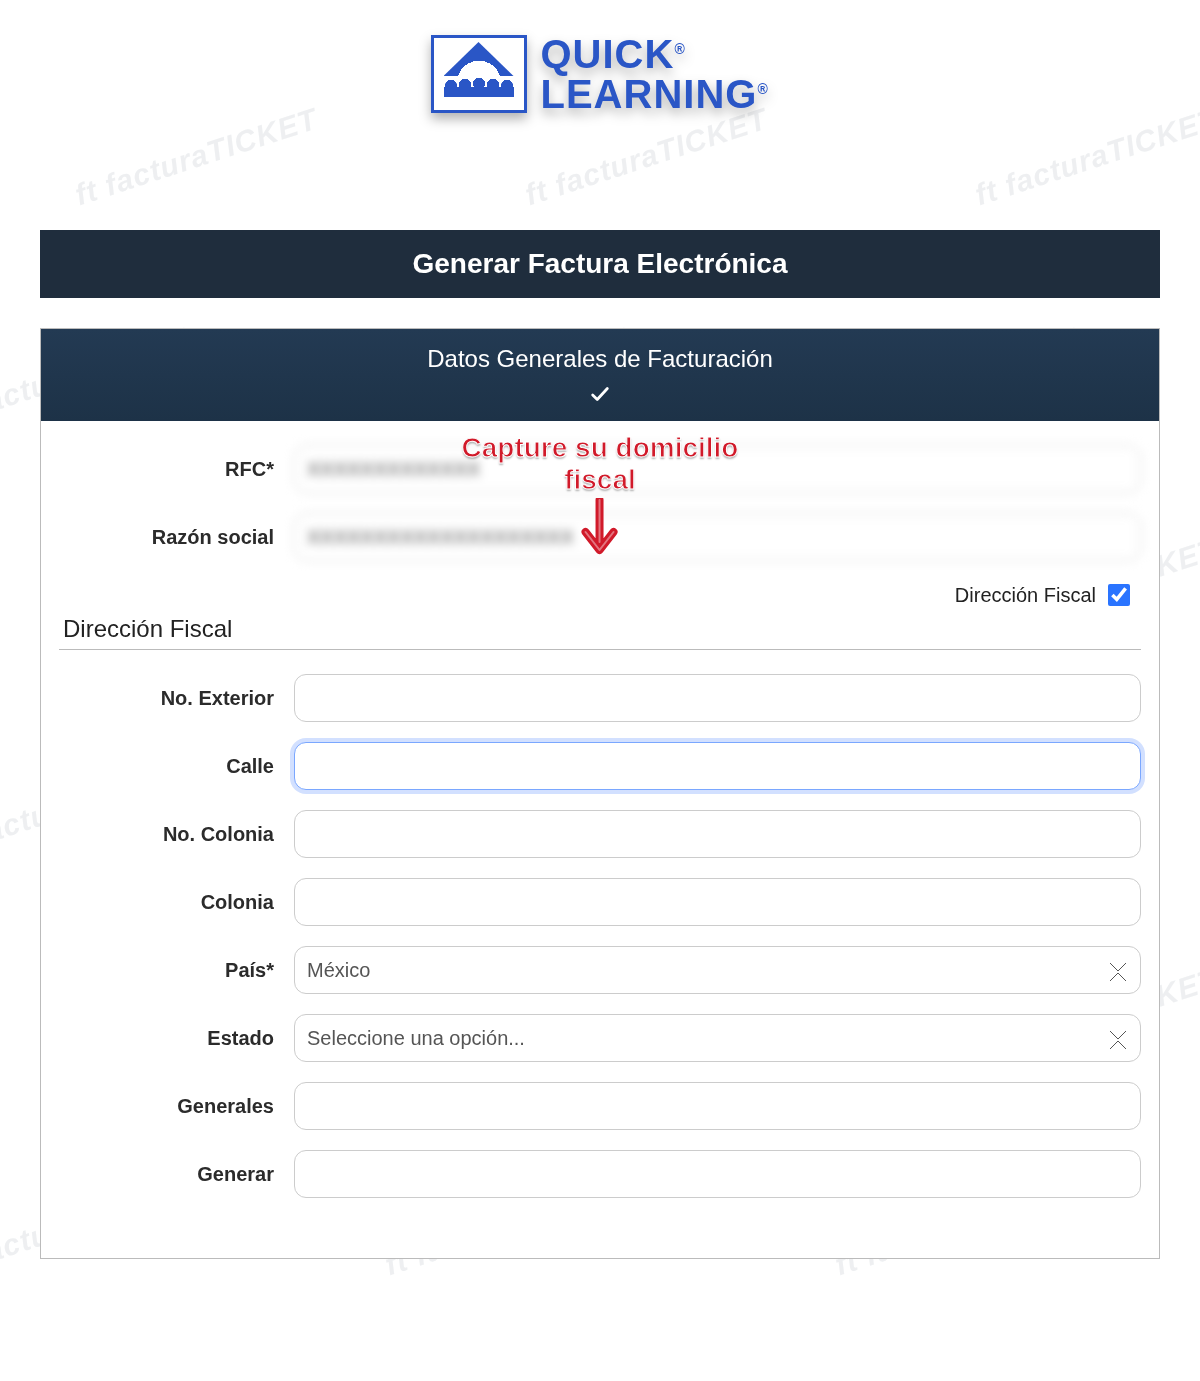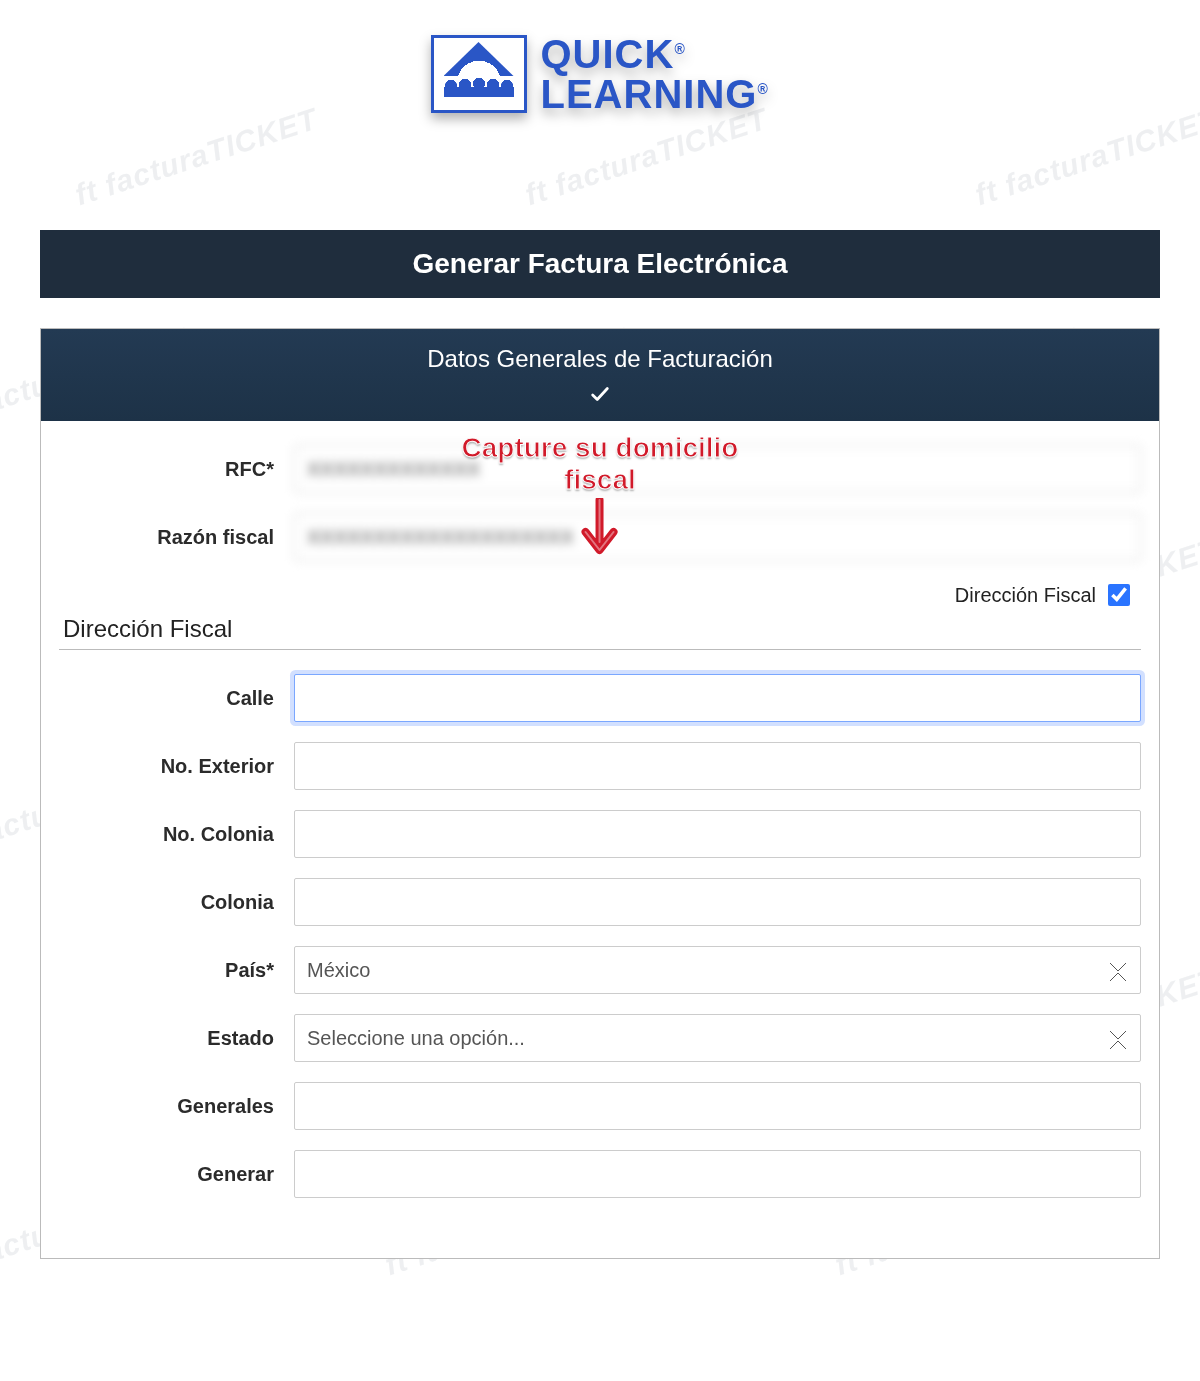--- a/index.html
+++ b/index.html
@@ -131,21 +131,21 @@
     font-size:20px;
     color:#2b2b2b;
   }
   .row .control{flex:1;}
   .row input[type=text], .row select{
     width:100%;
     height:48px;
     font-size:20px;
     padding:6px 12px;
     border:1px solid var(--border);
-    border-radius:2px;
+    border-radius:12px;
     background:#fff;
     color:#555;
     font-family:inherit;
   }
   .row input.focused{
     outline:0;
     border-color:#7aa7ff;
     box-shadow:0 0 0 4px rgba(74,131,255,.25);
   }
   .row select{
@@ -247,45 +247,45 @@
 
     <div class="panel-body">
       <div class="row">
         <label>RFC*</label>
         <div class="control">
           <input type="text" class="blurred" value="XXXXXXXXXXXXX" style="">
         </div>
       </div>
 
       <div class="row">
-        <label>Razón fiscal</label>
+        <label>Razón social</label>
         <div class="control">
           <input type="text" class="blurred" value="XXXXXXXXXXXXXXXXXXXX" style="">
         </div>
       </div>
 
       <div class="toggle-row">
         <span>Dirección Fiscal</span>
         <input type="checkbox" checked="" style="">
       </div>
 
       <div class="section-title">Dirección Fiscal</div>
       <hr class="section">
 
       <div class="row">
+        <label>No. Exterior</label>
+        <div class="control">
+          <input type="text" value="" style="">
+        </div>
+      </div>
+
+      <div class="row">
         <label>Calle</label>
         <div class="control">
           <input type="text" class="focused" value="" style="">
-        </div>
-      </div>
-
-      <div class="row">
-        <label>No. Exterior</label>
-        <div class="control">
-          <input type="text" value="" style="">
         </div>
       </div>
 
       <div class="row">
         <label>No. Colonia</label>
         <div class="control">
           <input type="text" value="" style="">
         </div>
       </div>
 

